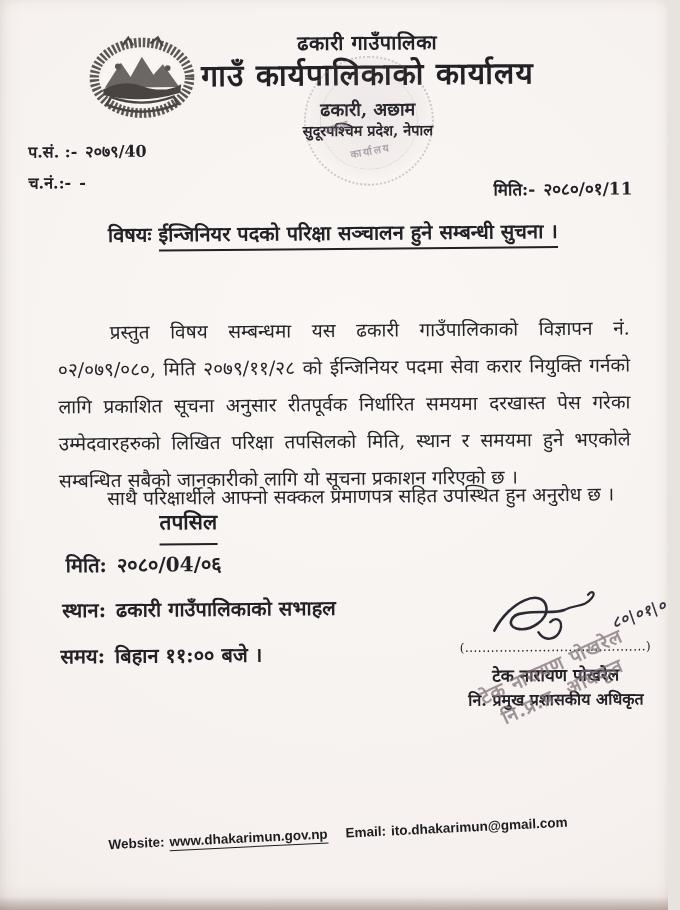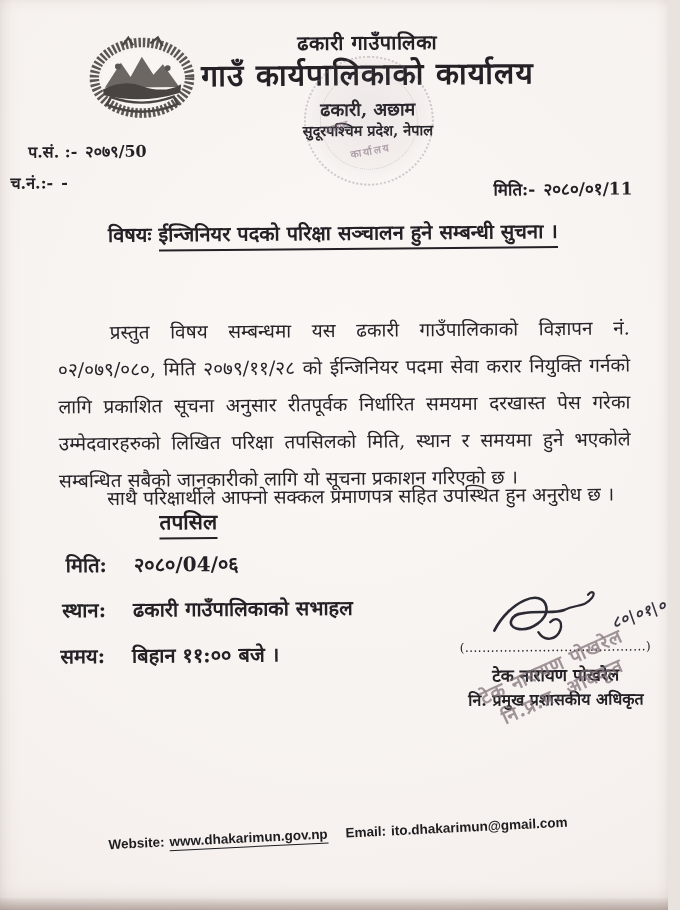--- a/index.html
+++ b/index.html
@@ -39,38 +39,38 @@
   .header-seal .seal-inner{
     position:absolute;inset:14px;border-radius:50%;border:1.5px dotted rgba(135,115,135,.28);
   }
   .seal-word{position:absolute;font-size:10.5px;font-weight:700;color:rgba(120,100,120,.55);white-space:nowrap;}
   .seal-word.w1{left:18px;top:62px;transform:rotate(-18deg);}
   .seal-word.w2{left:44px;top:86px;transform:rotate(-10deg);letter-spacing:2px;}
 
   
   .ref-line{position:absolute;font-size:16px;font-weight:700;white-space:nowrap;}
   .ref-no{left:30px;top:138px;}
-  .chalani-no{left:12px;top:169px;}
+  .chalani-no{left:30px;top:169px;}
   .meta-date{right:34px;top:179px;font-size:17px;}
   .lbl{margin-right:8px;}
 
   
   .subject{position:absolute;left:0;right:0;top:219px;text-align:center;font-size:20px;font-weight:700;white-space:nowrap;}
   .subject .sub-text{border-bottom:2px solid #232126;padding-bottom:3px;margin-left:7px;}
 
   
   .para{position:absolute;left:58px;right:38px;font-size:19px;font-weight:500;color:#262429;}
   .para1{top:293px;line-height:37px;text-align:justify;text-indent:52px;}
   .para2{top:462px;line-height:30px;text-indent:48px;}
 
   
   .tapasil-heading{position:absolute;left:158px;top:506px;font-size:21px;font-weight:700;
-    border-bottom:2px solid #232126;padding-bottom:2px;}
+    border-bottom:2px solid #232126;padding-bottom:8px;}
   .detail{position:absolute;font-size:20px;font-weight:700;white-space:nowrap;}
-  .detail .lbl{margin-right:27px;}
+  .detail .lbl{margin-right:10px;}
   .d1{left:64px;top:549px;}
   .d2{left:60px;top:594px;}
   .d3{left:58px;top:640px;}
 
   
   .sig-block{position:absolute;left:446px;top:590px;width:214px;text-align:center;}
   .sig-scribble{position:absolute;left:32px;top:-2px;width:150px;height:64px;}
   .sig-handdate{
     position:absolute;right:-14px;top:14px;font-size:15px;font-weight:700;font-style:italic;
     color:#34323e;transform:rotate(-19deg);letter-spacing:1px;white-space:nowrap;
@@ -120,21 +120,21 @@
       <div class="h-province">सुदूरपश्चिम प्रदेश, नेपाल</div>
     </div>
 
     <div class="header-seal">
       <div class="seal-inner"></div>
       <span class="seal-word w1">अछाम</span>
       <span class="seal-word w2">कार्यालय</span>
     </div>
 
     <div class="ref-line ref-no">
-      <span class="lbl">प.सं. :-</span><span>२०७९/50</span>
+      <span class="lbl">प.सं. :-</span><span>२०७९/40</span>
     </div>
     <div class="ref-line chalani-no">
       <span class="lbl">च.नं.:-</span><span>-</span>
     </div>
     <div class="ref-line meta-date">
       <span class="lbl">मिति:-</span><span>२०८०/०१/11</span>
     </div>
 
     <div class="subject">
       <span>विषयः</span><span class="sub-text">ईन्जिनियर पदको परिक्षा सञ्चालन हुने सम्बन्धी सुचना ।</span>

